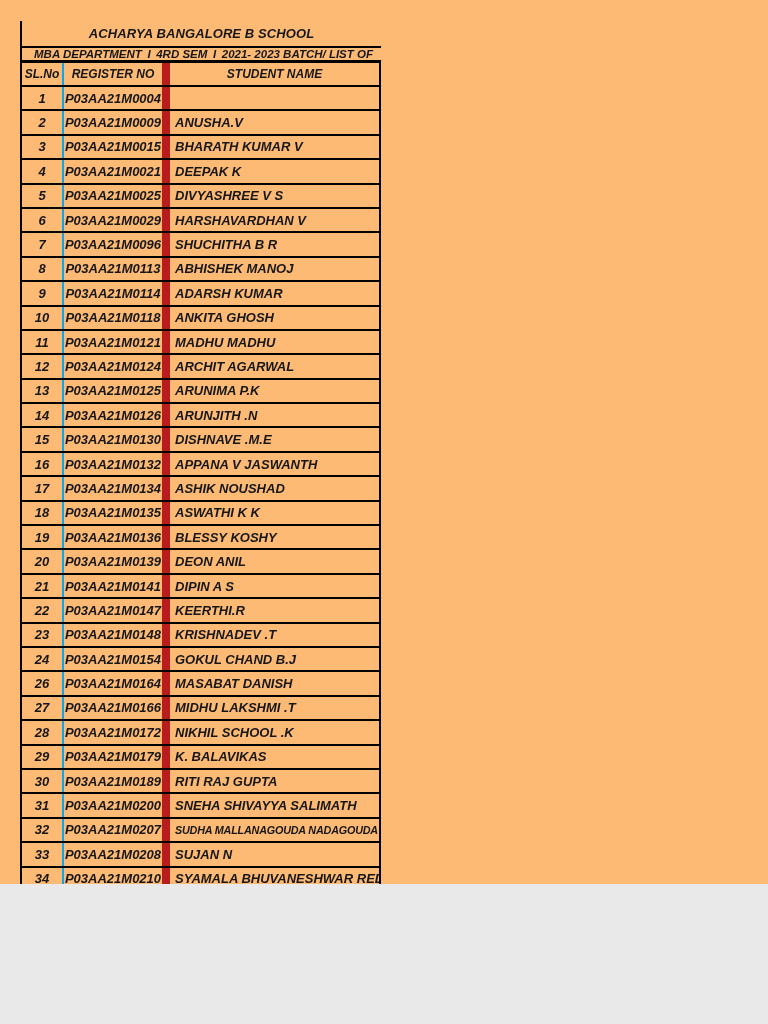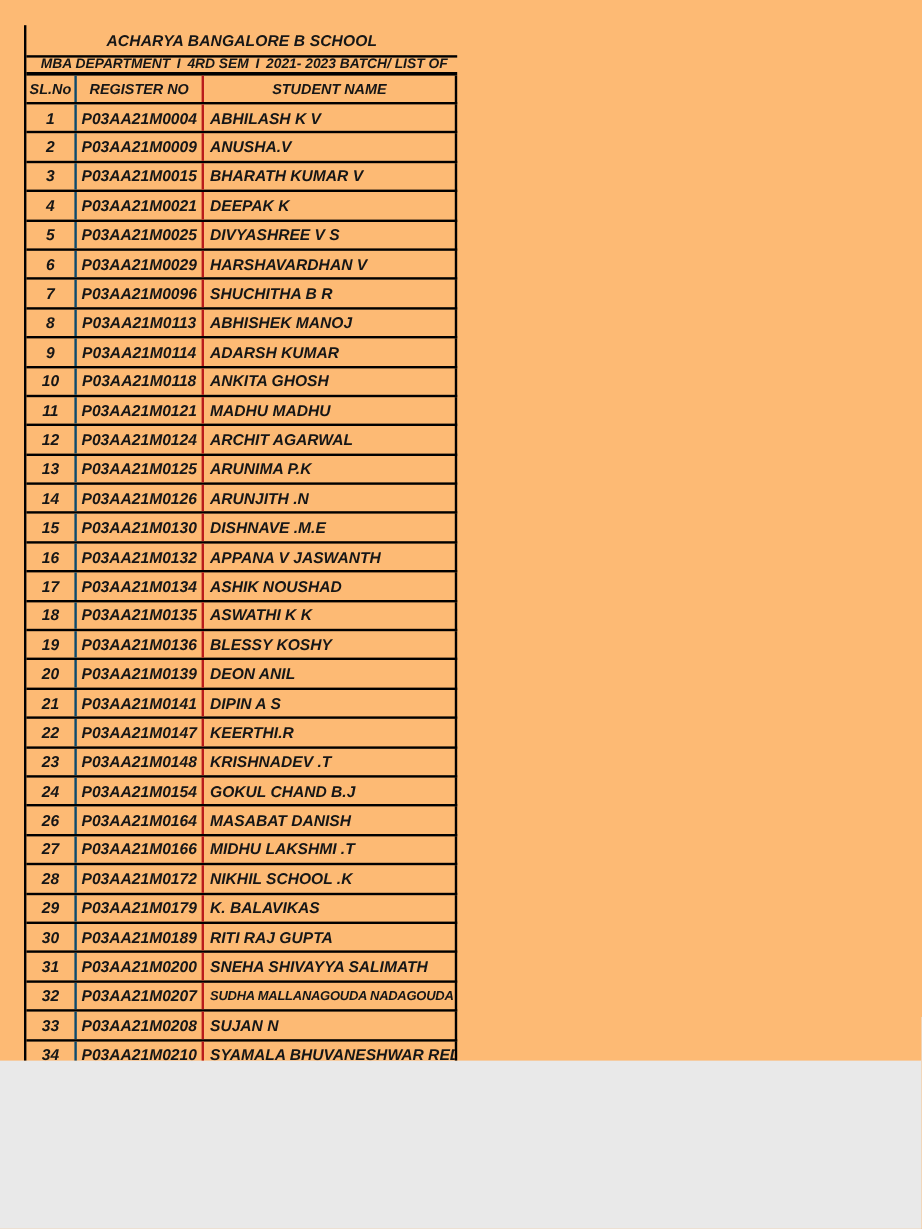--- a/index.html
+++ b/index.html
@@ -49,22 +49,22 @@
     border-bottom:2px solid #000;
     border-right:2px solid #000;
     font-size:13px;
   }
   .row:last-child { border-bottom-width:3px;flex-direction:column; }
   .cell {
     display:flex; align-items:center;
     overflow:hidden;
     white-space:nowrap;
   }
-  .c-sl   { width:42px;  justify-content:center; border-right:2px solid #0c4a6e; }
-  .c-reg  { width:106px; justify-content:center; border-right:2px solid #b91c1c; }
+  .c-sl   { width:42px;  justify-content:center; border-right:2px solid #0ea5e9; }
+  .c-reg  { width:106px; justify-content:center; border-right:8px solid #b91c1c; }
   .c-name { width:209px; justify-content:flex-start; padding-left:5px; }
   .head-row .c-name { justify-content:center; padding-left:0; }
   .head-row .cell { font-size:12px; }
   .shrink { font-size:10.8px; letter-spacing:-0.2px; }
 </style>
 </head>
 <body>
 
 <div class="page">
   <div class="sheet">
@@ -84,21 +84,20 @@
     <div class="head-row">
       <div class="cell c-sl">SL.No</div>
       <div class="cell c-reg">REGISTER NO</div>
       <div class="cell c-name">STUDENT NAME</div>
     </div>
 
     <div id="table-body">
         <div class="row">
     <div class="cell c-sl">1</div>
     <div class="cell c-reg">P03AA21M0004</div>
-    <div class="cell c-name">ABHILASH K V</div>
   </div>
         <div class="row">
     <div class="cell c-sl">2</div>
     <div class="cell c-reg">P03AA21M0009</div>
     <div class="cell c-name">ANUSHA.V</div>
   </div>
         <div class="row">
     <div class="cell c-sl">3</div>
     <div class="cell c-reg">P03AA21M0015</div>
     <div class="cell c-name">BHARATH KUMAR V</div>

